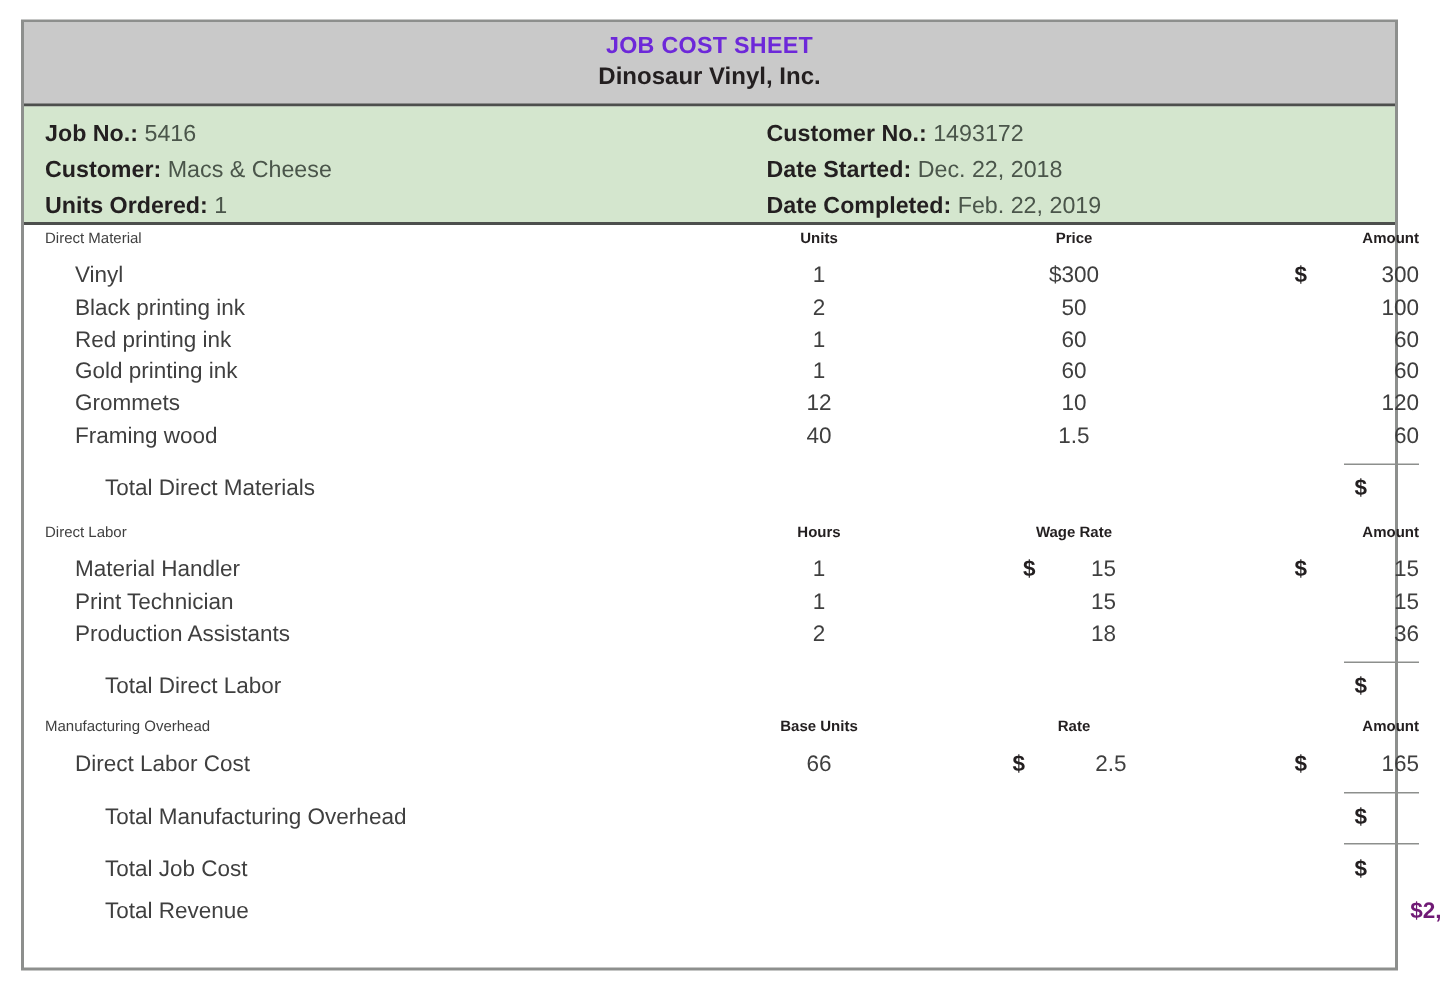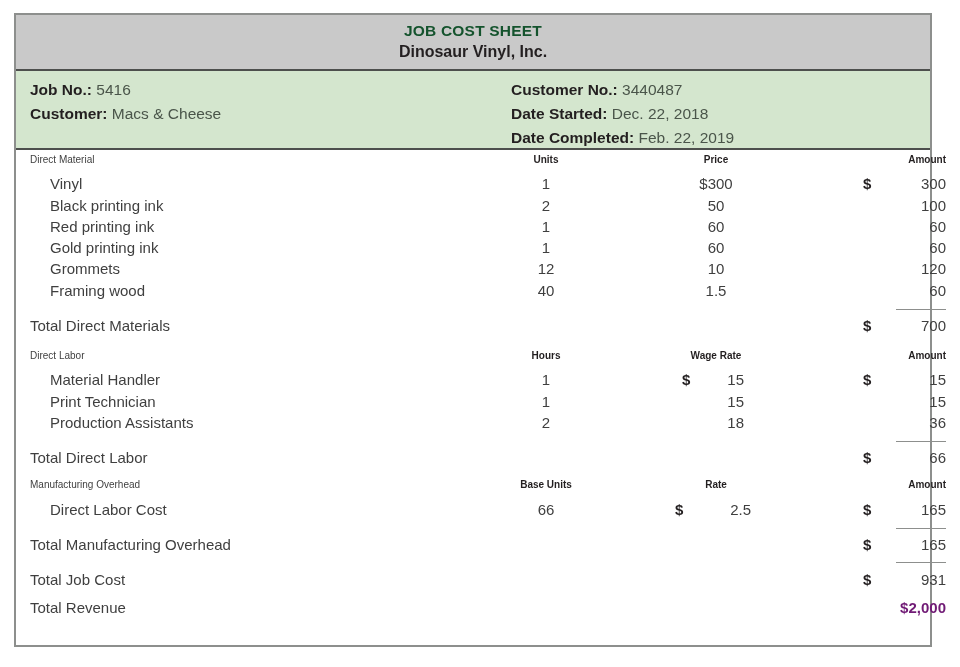--- a/index.html
+++ b/index.html
@@ -27,21 +27,21 @@
   }
 
   
   .title-band {
     background: #c9c9c9;
     border-bottom: 2px solid #4d4f4d;
     padding: 6px 0 7px 0;
     text-align: center;
   }
   .title-main {
-    color: #14532d;
+    color: #6d28d9;
     font-weight: bold;
     font-size: 15.5px;
     letter-spacing: .2px;
     line-height: 20px;
   }
   .title-sub {
     color: #231f20;
     font-weight: bold;
     font-size: 16px;
     line-height: 21px;
@@ -81,21 +81,21 @@
     padding-top: 4px;
   }
 
   .row {
     position: relative;
     height: 21.3px;
     font-size: 15px;
     color: #3f3f3f;
   }
   .row.section-head { font-size: 10px; }
-  .row.tall { height: 22px; }
+  .row.tall { height: 22px; margin-left: 40px; }
 
   .lbl {
     position: absolute;
     left: 14px;
     top: 0;
     white-space: nowrap;
     color: #3f3f3f;
   }
   .lbl.indent { left: 34px; }
 
@@ -176,25 +176,29 @@
   <div class="info-band">
     <div class="info-col left">
       <div class="info-row">
         <span class="info-label">Job No.:</span>
         <span class="info-value">5416</span>
       </div>
       <div class="info-row">
         <span class="info-label">Customer:</span>
         <span class="info-value">Macs &amp; Cheese</span>
       </div>
+      <div class="info-row">
+        <span class="info-label">Units Ordered:</span>
+        <span class="info-value">1</span>
+      </div>
     </div>
     <div class="info-col right">
       <div class="info-row">
         <span class="info-label">Customer No.:</span>
-        <span class="info-value">3440487</span>
+        <span class="info-value">1493172</span>
       </div>
       <div class="info-row">
         <span class="info-label">Date Started:</span>
         <span class="info-value">Dec. 22, 2018</span>
       </div>
       <div class="info-row">
         <span class="info-label">Date Completed:</span>
         <span class="info-value">Feb. 22, 2019</span>
       </div>
     </div>

